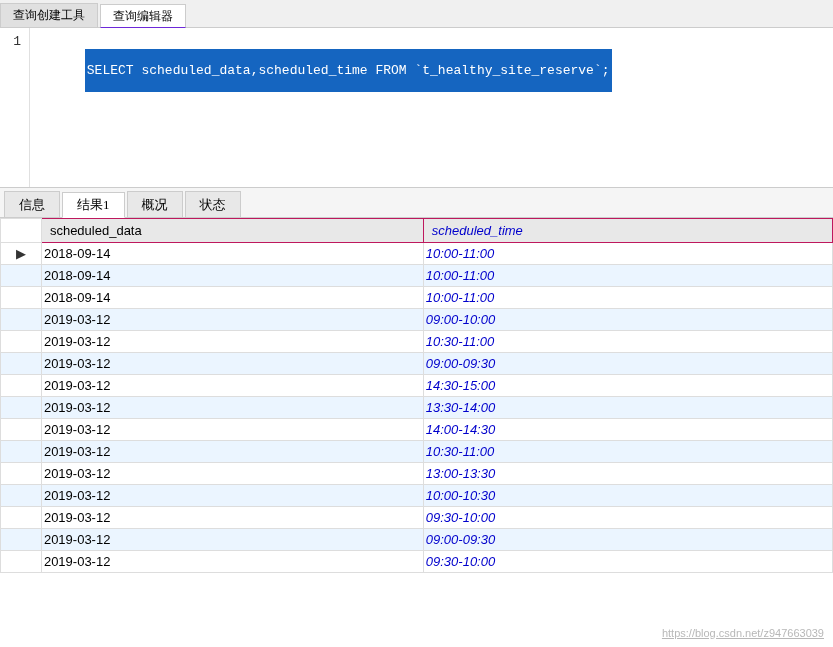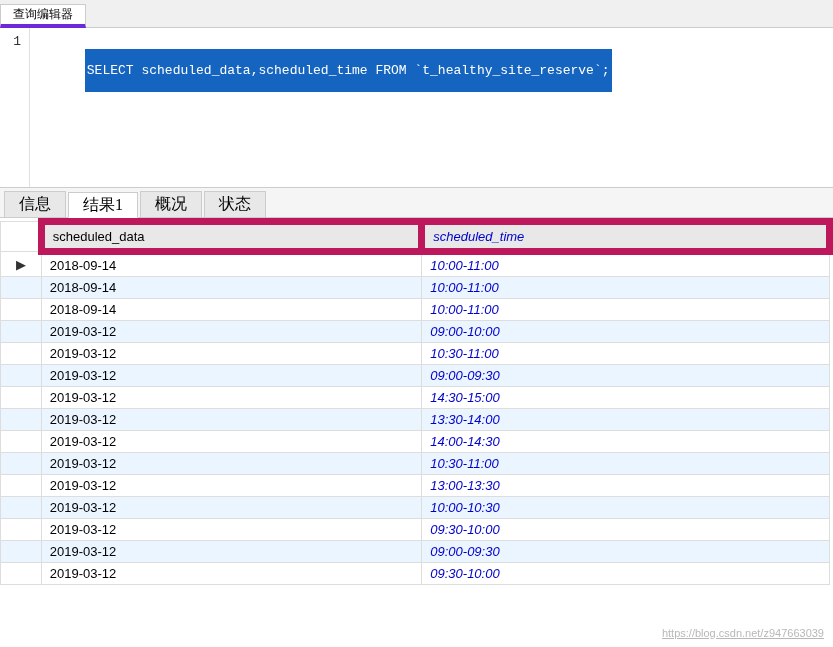--- a/index.html
+++ b/index.html
@@ -28,21 +28,21 @@
       background: #e0e0e0;
       cursor: pointer;
       font-size: 12px;
       height: 24px;
       display: flex;
       align-items: center;
       margin-right: 2px;
     }
     .top-tab.active {
       background: #fff;
-      border-bottom: 4px solid #6d28d9;
+      border-bottom: 1px solid #6d28d9;
       margin-bottom: -1px;
     }
 
     
     .editor-area {
       background: #fff;
       border-bottom: 1px solid #ccc;
       height: 160px;
       display: flex;
       padding: 0;
@@ -82,50 +82,50 @@
       height: 30px;
       align-items: flex-end;
       padding-left: 4px;
     }
     .bottom-tab {
       padding: 4px 14px;
       border: 1px solid #ccc;
       border-bottom: none;
       background: #e8e8e8;
       cursor: pointer;
-      font-size: 16px;
+      font-size: 13px;
       height: 26px;
       display: flex;
       align-items: center;
       margin-right: 2px;
     }
     .bottom-tab.active {
       background: #fff;
       border-bottom: 1px solid #fff;
       margin-bottom: -1px;
       color: #000;
       font-family: Liberation Serif, serif;
     }
     table {
       width: 100%;
       border-collapse: collapse;
       font-size: 13px;
     }
     th {
       background: #e8e8e8;
-      border: 7px solid #be185d;
+      border: 1px solid #be185d;
       padding: 4px 8px;
       text-align: left;
       font-weight: normal;
       position: sticky;
       top: 0;
     }
     td {
       border: 1px solid #ddd;
-      padding: 3px 8px;
+      padding: 3px 2px;
       white-space: nowrap;
     }
     tr:nth-child(even) td {
       background: #EBF5FF;
     }
     tr:nth-child(odd) td {
       background: #fff;
     }
     .row-indicator {
       width: 12px;
@@ -168,20 +168,23 @@
     }
     .results-container {
       flex: 1;
       overflow-y: auto;
     }
   </style>
 </head>
 <body>
 
 <div class="top-tabs">
+  <div class="top-tab">
+    <span>查询创建工具</span>
+  </div>
   <div class="top-tab active">
     <span>查询编辑器</span>
   </div>
 </div>
 
 <div class="main-container">
 
   <div class="editor-area">
     <div class="line-numbers">
       <span>1</span>

